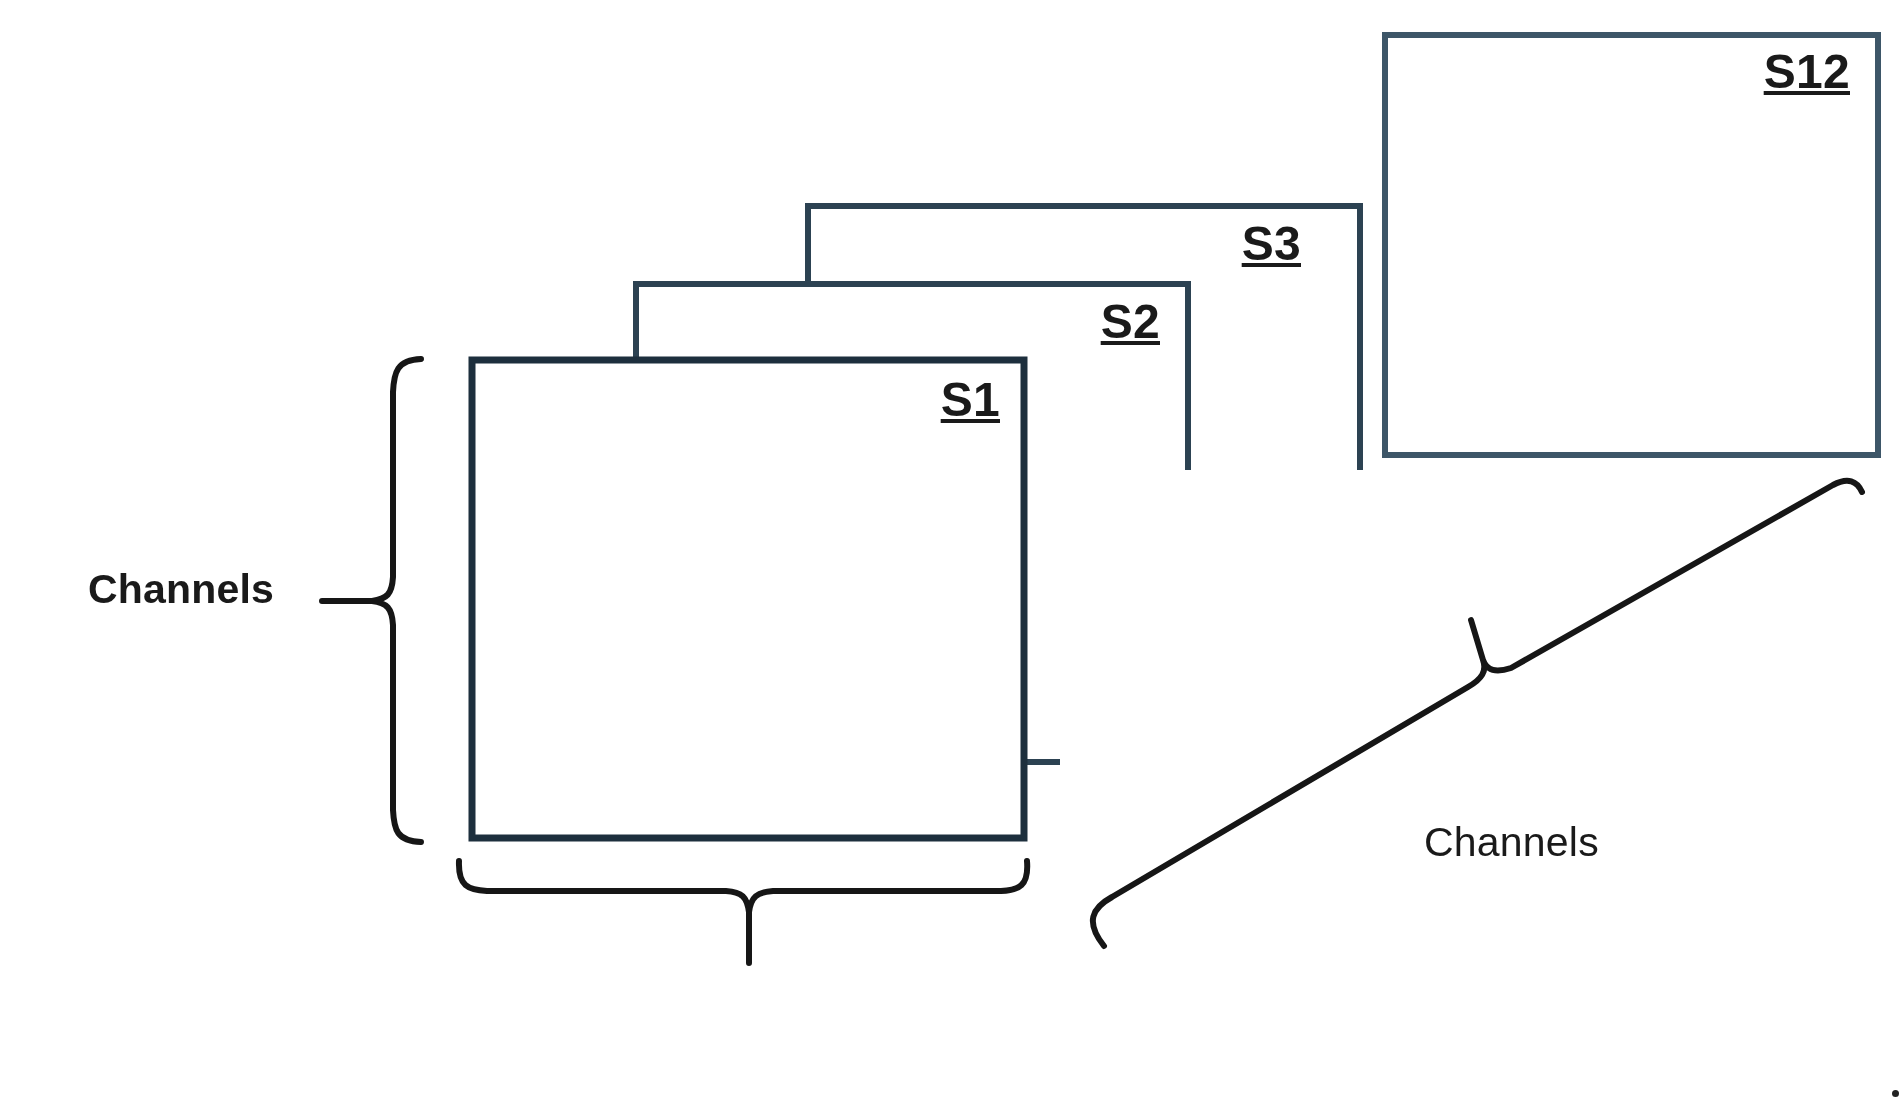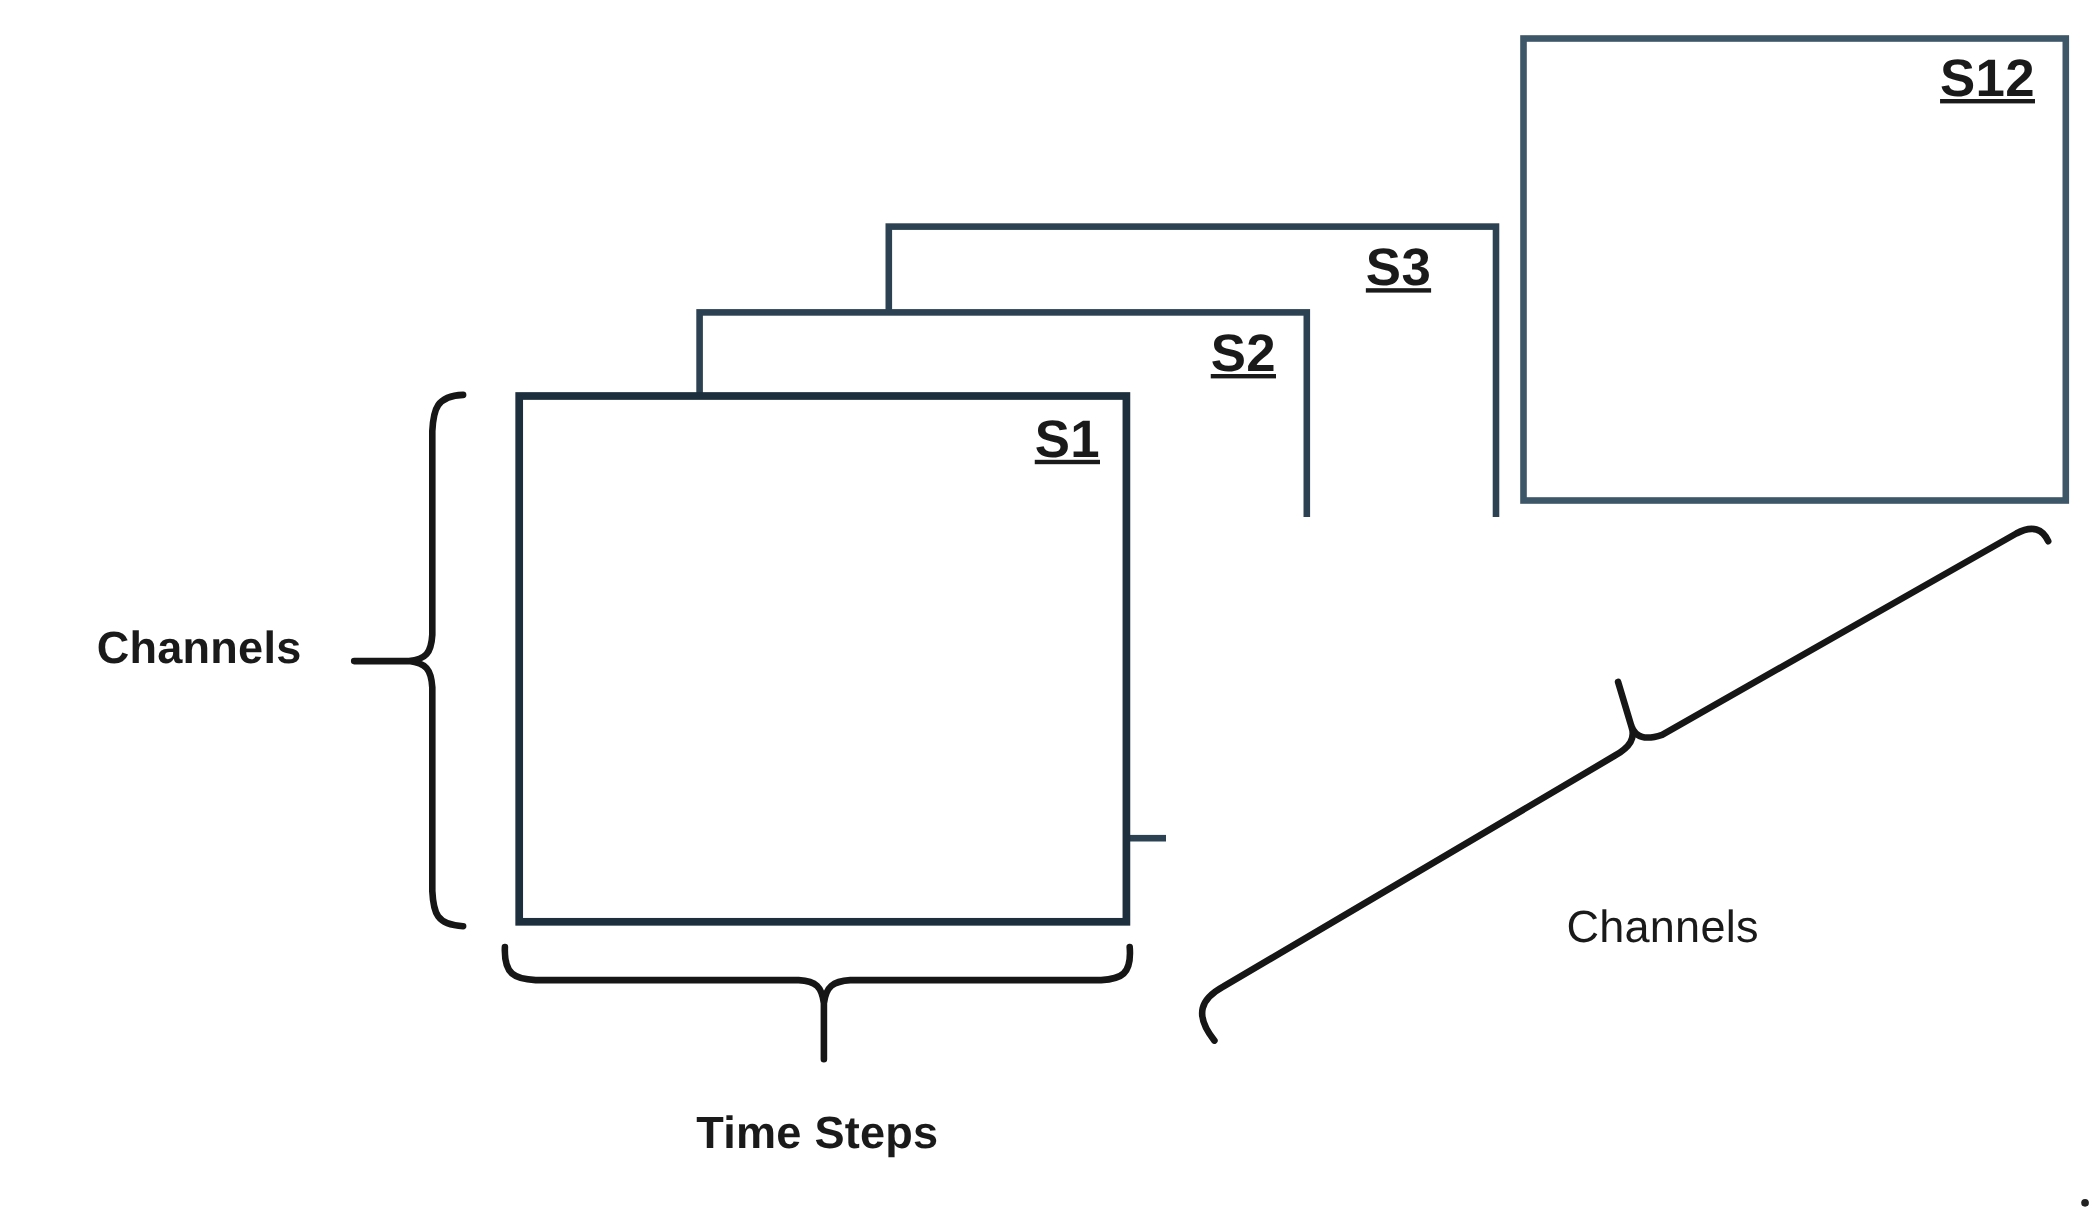--- a/index.html
+++ b/index.html
@@ -140,19 +140,18 @@
   <div class="lbl slice-label right-txt" style="left:860px; top:372px; width:140px;text-align:right;">S1</div>
 
   <div class="lbl slice-label right-txt" style="left:1020px; top:294px; width:140px;">S2</div>
 
   <div class="lbl slice-label right-txt" style="left:1161px; top:216px; width:140px;">S3</div>
 
   <div class="lbl slice-label right-txt" style="left:1700px; top:44px; width:150px;">S12</div>
 
   <div class="lbl axis-label-bold center-txt" style="left:16px; top:565px; width:330px;">Channels</div>
 
-  <div class="lbl axis-label-bold center-txt" style="left:483px; top:1006px; width:520px;">Time Steps</div>
 
   <div class="lbl axis-label-reg" style="left:1424px; top:818px;">Channels</div>
 
   <div class="corner-dot"></div>
 
 </div>
 
 </body></html>

